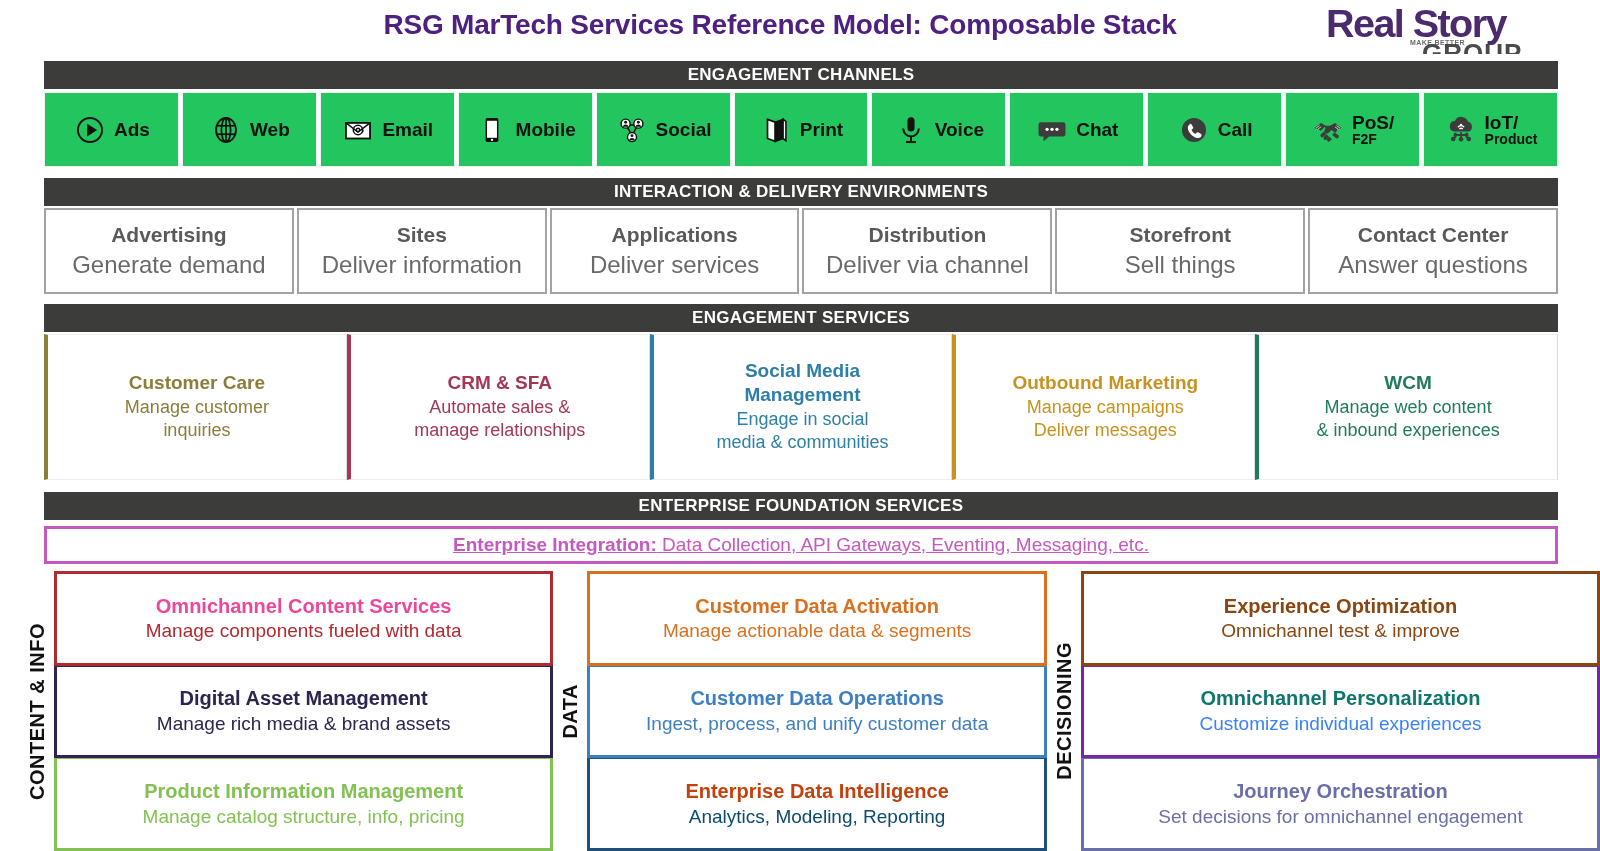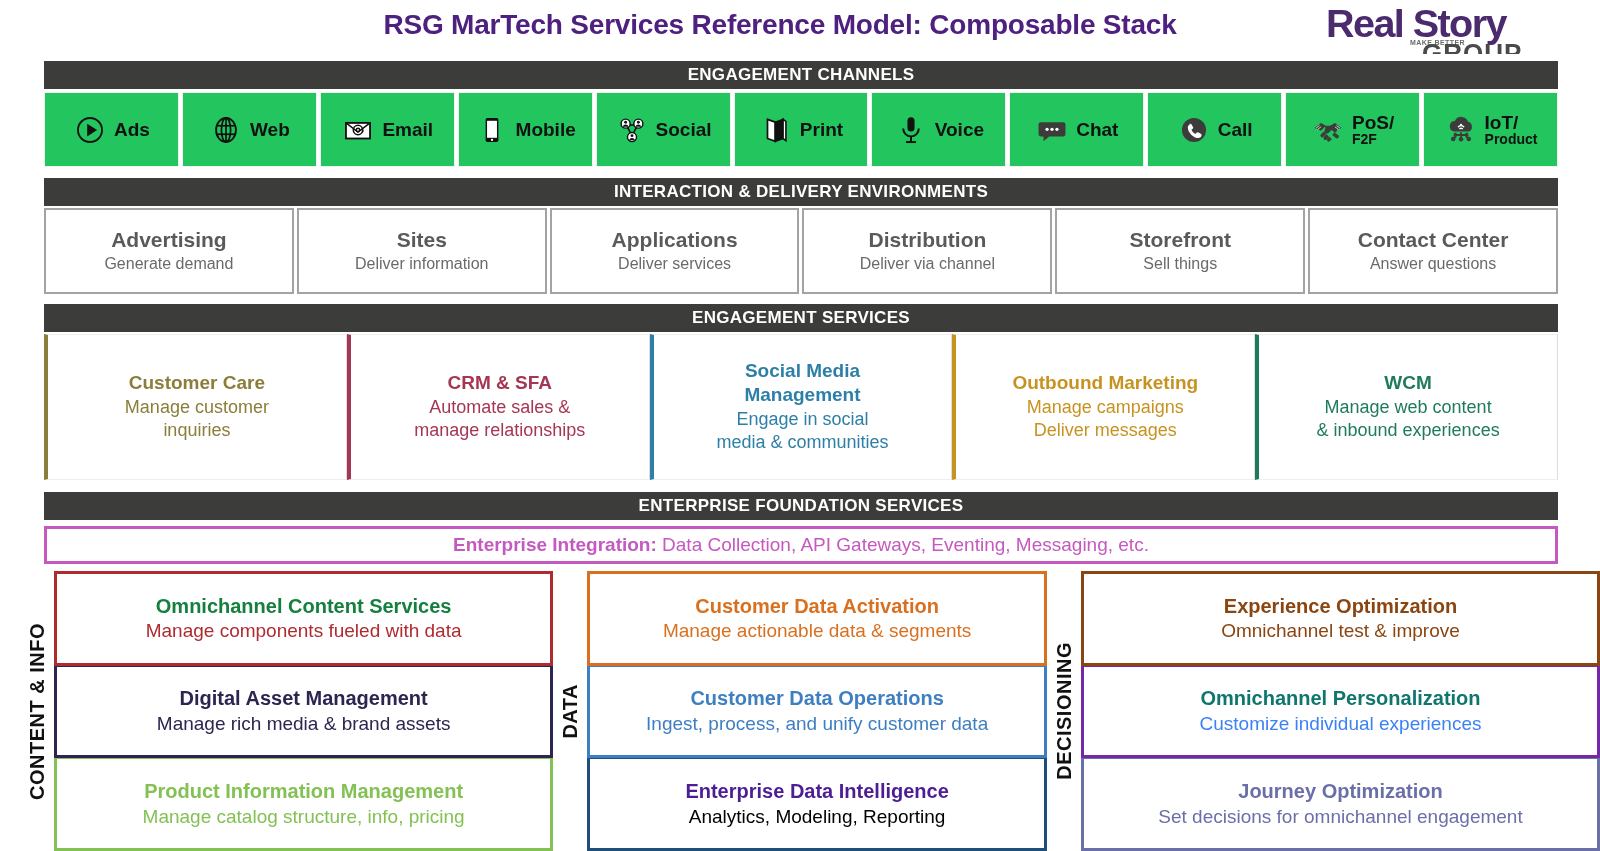--- a/index.html
+++ b/index.html
@@ -88,35 +88,35 @@
     text-align:center;
     padding: 4px 6px;
   }
   .card .t { font-weight: bold; }
   .card .d { font-weight: normal; }
 
   
   .ide .card { border: 2px solid #a3a3a3; margin-right: 3px; }
   .ide .card:last-child { margin-right: 0; }
   .ide .card .t { font-size: 21px; color:#5a5a5a; line-height:1.2; }
-  .ide .card .d { font-size: 16px; color:#6a6a6a; line-height:1.3; margin-top:2px;}
+  .ide .card .d { font-size: 24px; color:#6a6a6a; line-height:1.3; margin-top:2px;}
 
   
   .esv .card { border-left: 4px solid #999; border-right: 1px solid #ddd; border-top:1px solid #eee; border-bottom:1px solid #eee;}
   .esv .card .t { font-size: 19px; line-height:1.25; }
   .esv .card .d { font-size: 18px; line-height:1.32; margin-top:1px; }
 
   
   .integration {
     position: absolute; left: 44px; width: 1514px; height: 38px;
     border: 3px solid #c559bf;
     display:flex; align-items:center; justify-content:center;
     background:#fff;
   }
-  .integration .itxt { font-size: 19px; color:#c559bf; font-family:"Liberation Sans", sans-serif; }
+  .integration .itxt { font-size: 19px; color:#c559bf; font-family:"Liberation Sans", sans-serif;text-decoration:underline; }
   .integration .itxt b { font-weight: bold; }
 
   
   .bottom { position: absolute; left: 0; top: 571px; width: 1600px; height: 280px; display:flex; }
   .bcol { position: relative; height: 280px; display:flex; }
   .vlabel {
     width: 34px; flex: 0 0 34px;
     display:flex; align-items:center; justify-content:center;
   }
   .vlabel span {
@@ -371,21 +371,21 @@
     <div class="itxt"><b>Enterprise Integration:</b><span> Data Collection, API Gateways, Eventing, Messaging, etc.</span></div>
   </div>
 
   <div class="bottom" id="bottom-section">
       <div class="bcol" style="width: 540px; margin-left: 20px;">
         <div class="vlabel">
           <span>CONTENT &amp; INFO</span>
         </div>
         <div class="bstack">
           <div class="bbox" style="border: 3px solid rgb(176, 43, 48); margin-top: 0px; position: relative; z-index: 10;">
-            <div class="t" style="color:#15803d">Omnichannel Content Services</div>
+            <div class="t" style="color:#ec4899">Omnichannel Content Services</div>
             <div class="d" style="color:#b02b30">Manage components fueled with data</div>
           </div>
           <div class="bbox" style="border: 3px solid rgb(45, 36, 80); margin-top: -2px; position: relative; z-index: 9;">
             <div class="t" style="color:#2d2450">Digital Asset Management</div>
             <div class="d" style="color:#2d2450">Manage rich media &amp; brand assets</div>
           </div>
           <div class="bbox" style="border: 3px solid rgb(132, 193, 84); margin-top: -2px; position: relative; z-index: 8;">
             <div class="t" style="color:#84c154">Product Information Management</div>
             <div class="d" style="color:#84c154">Manage catalog structure, info, pricing</div>
           </div>
@@ -398,39 +398,39 @@
         <div class="bstack">
           <div class="bbox" style="border: 3px solid rgb(217, 112, 31); margin-top: 0px; position: relative; z-index: 10;">
             <div class="t" style="color:#d9701f">Customer Data Activation</div>
             <div class="d" style="color:#d9701f">Manage actionable data &amp; segments</div>
           </div>
           <div class="bbox" style="border: 3px solid rgb(62, 127, 193); margin-top: -2px; position: relative; z-index: 9; align-items: center;">
             <div class="t" style="color:#3e7fc1">Customer Data Operations</div>
             <div class="d" style="color:#3e7fc1">Ingest, process, and unify customer data</div>
           </div>
           <div class="bbox" style="border: 3px solid rgb(31, 78, 121); margin-top: -2px; position: relative; z-index: 8;">
-            <div class="t" style="color:#4c1d95">Enterprise Data Intelligence</div>
-            <div class="d" style="color:#000000">Analytics, Modeling, Reporting</div>
+            <div class="t" style="color:#c2410c">Enterprise Data Intelligence</div>
+            <div class="d" style="color:#0c4a6e">Analytics, Modeling, Reporting</div>
           </div>
         </div>
       </div>
       <div class="bcol" style="width: 560px;">
         <div class="vlabel">
           <span>DECISIONING</span>
         </div>
         <div class="bstack">
           <div class="bbox" style="border: 3px solid rgb(138, 69, 17); margin-top: 0px; position: relative; z-index: 10;">
             <div class="t" style="color:#8a4511">Experience Optimization</div>
             <div class="d" style="color:#8a4511">Omnichannel test &amp; improve</div>
           </div>
           <div class="bbox" style="border: 3px solid rgb(116, 40, 168); margin-top: -2px; position: relative; z-index: 9;">
             <div class="t" style="color:#0f766e">Omnichannel Personalization</div>
             <div class="d" style="color:#3b82f6">Customize individual experiences</div>
           </div>
           <div class="bbox" style="border: 3px solid rgb(107, 111, 168); margin-top: -2px; position: relative; z-index: 8;">
-            <div class="t" style="color:#6b6fa8">Journey Optimization</div>
+            <div class="t" style="color:#6b6fa8">Journey Orchestration</div>
             <div class="d" style="color:#6b6fa8">Set decisions for omnichannel engagement</div>
           </div>
         </div>
       </div>
     </div>
 
 </div>
 
 </body></html>

